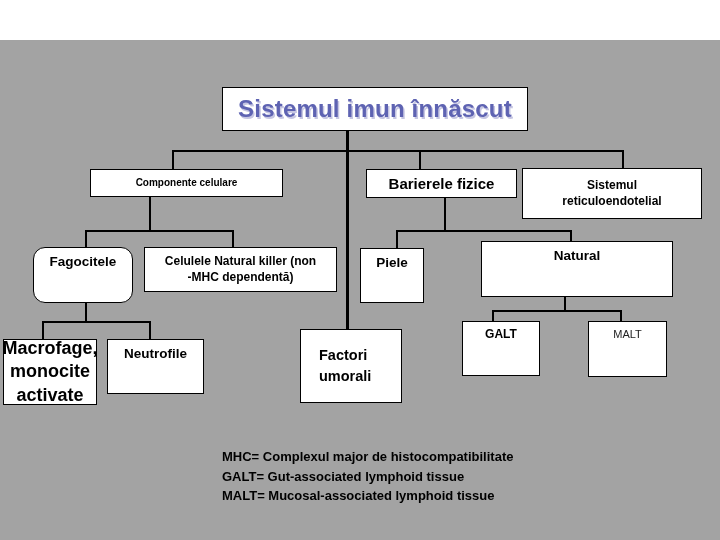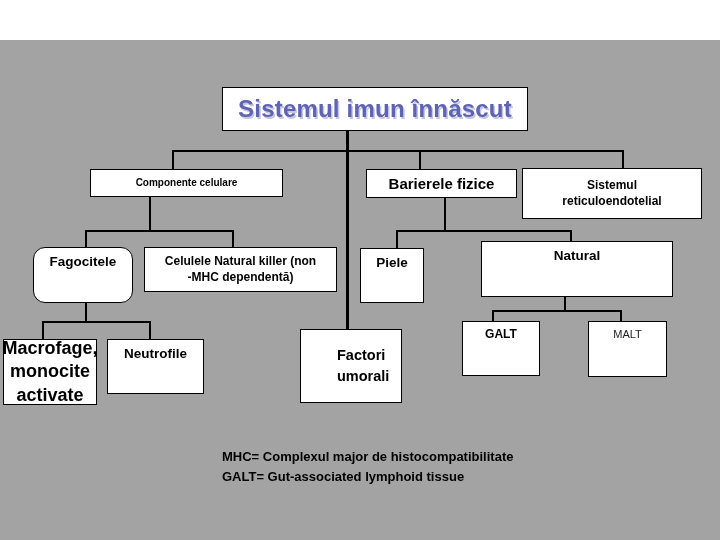--- a/index.html
+++ b/index.html
@@ -24,21 +24,21 @@
   #n-componente{left:90px;top:129px;width:193px;height:28px;font-size:10px;}
   #n-barierele{left:366px;top:129px;width:151px;height:29px;font-size:15px;}
   #n-reticulo{left:522px;top:128px;width:180px;height:51px;font-size:12px;}
   #n-fagocitele{left:33px;top:207px;width:100px;height:56px;font-size:13.5px;border-radius:12px;}
   #n-nk{left:144px;top:207px;width:193px;height:45px;font-size:12px;}
   #n-piele{left:360px;top:208px;width:64px;height:55px;font-size:13.5px;}
   #n-mucoase{left:481px;top:201px;width:192px;height:56px;font-size:13.5px;}
   #n-macrofage{left:3px;top:299px;width:94px;height:66px;font-size:18px;}
   #n-neutrofile{left:107px;top:299px;width:97px;height:55px;font-size:13.5px;}
   #n-factori{left:300px;top:289px;width:102px;height:74px;font-size:14.5px;
-             justify-content:flex-start;text-align:left;padding-left:36px;line-height:1.45;}
+             justify-content:flex-start;text-align:left;padding-left:18px;line-height:1.45;}
   #n-galt{left:462px;top:281px;width:78px;height:55px;font-size:12px;}
   #n-malt{left:588px;top:281px;width:79px;height:56px;font-size:11px;font-weight:400;color:#222;}
   #legend{position:absolute;left:222px;top:407px;font-size:13px;font-weight:700;
           color:#000;line-height:19.5px;}
 </style>
 </head>
 <body>
 
 <div id="slide">
 
@@ -112,15 +112,16 @@
   <div class="node top" id="n-galt">
     <span>GALT</span>
   </div>
   <div class="node top" id="n-malt">
     <span>MALT</span>
   </div>
 
   <div id="legend">
     <div>MHC= Complexul major de histocompatibilitate</div>
     <div>GALT= Gut-associated lymphoid tissue</div>
+    <div>MALT= Mucosal-associated lymphoid tissue</div>
   </div>
 
 </div>
 
 </body></html>

